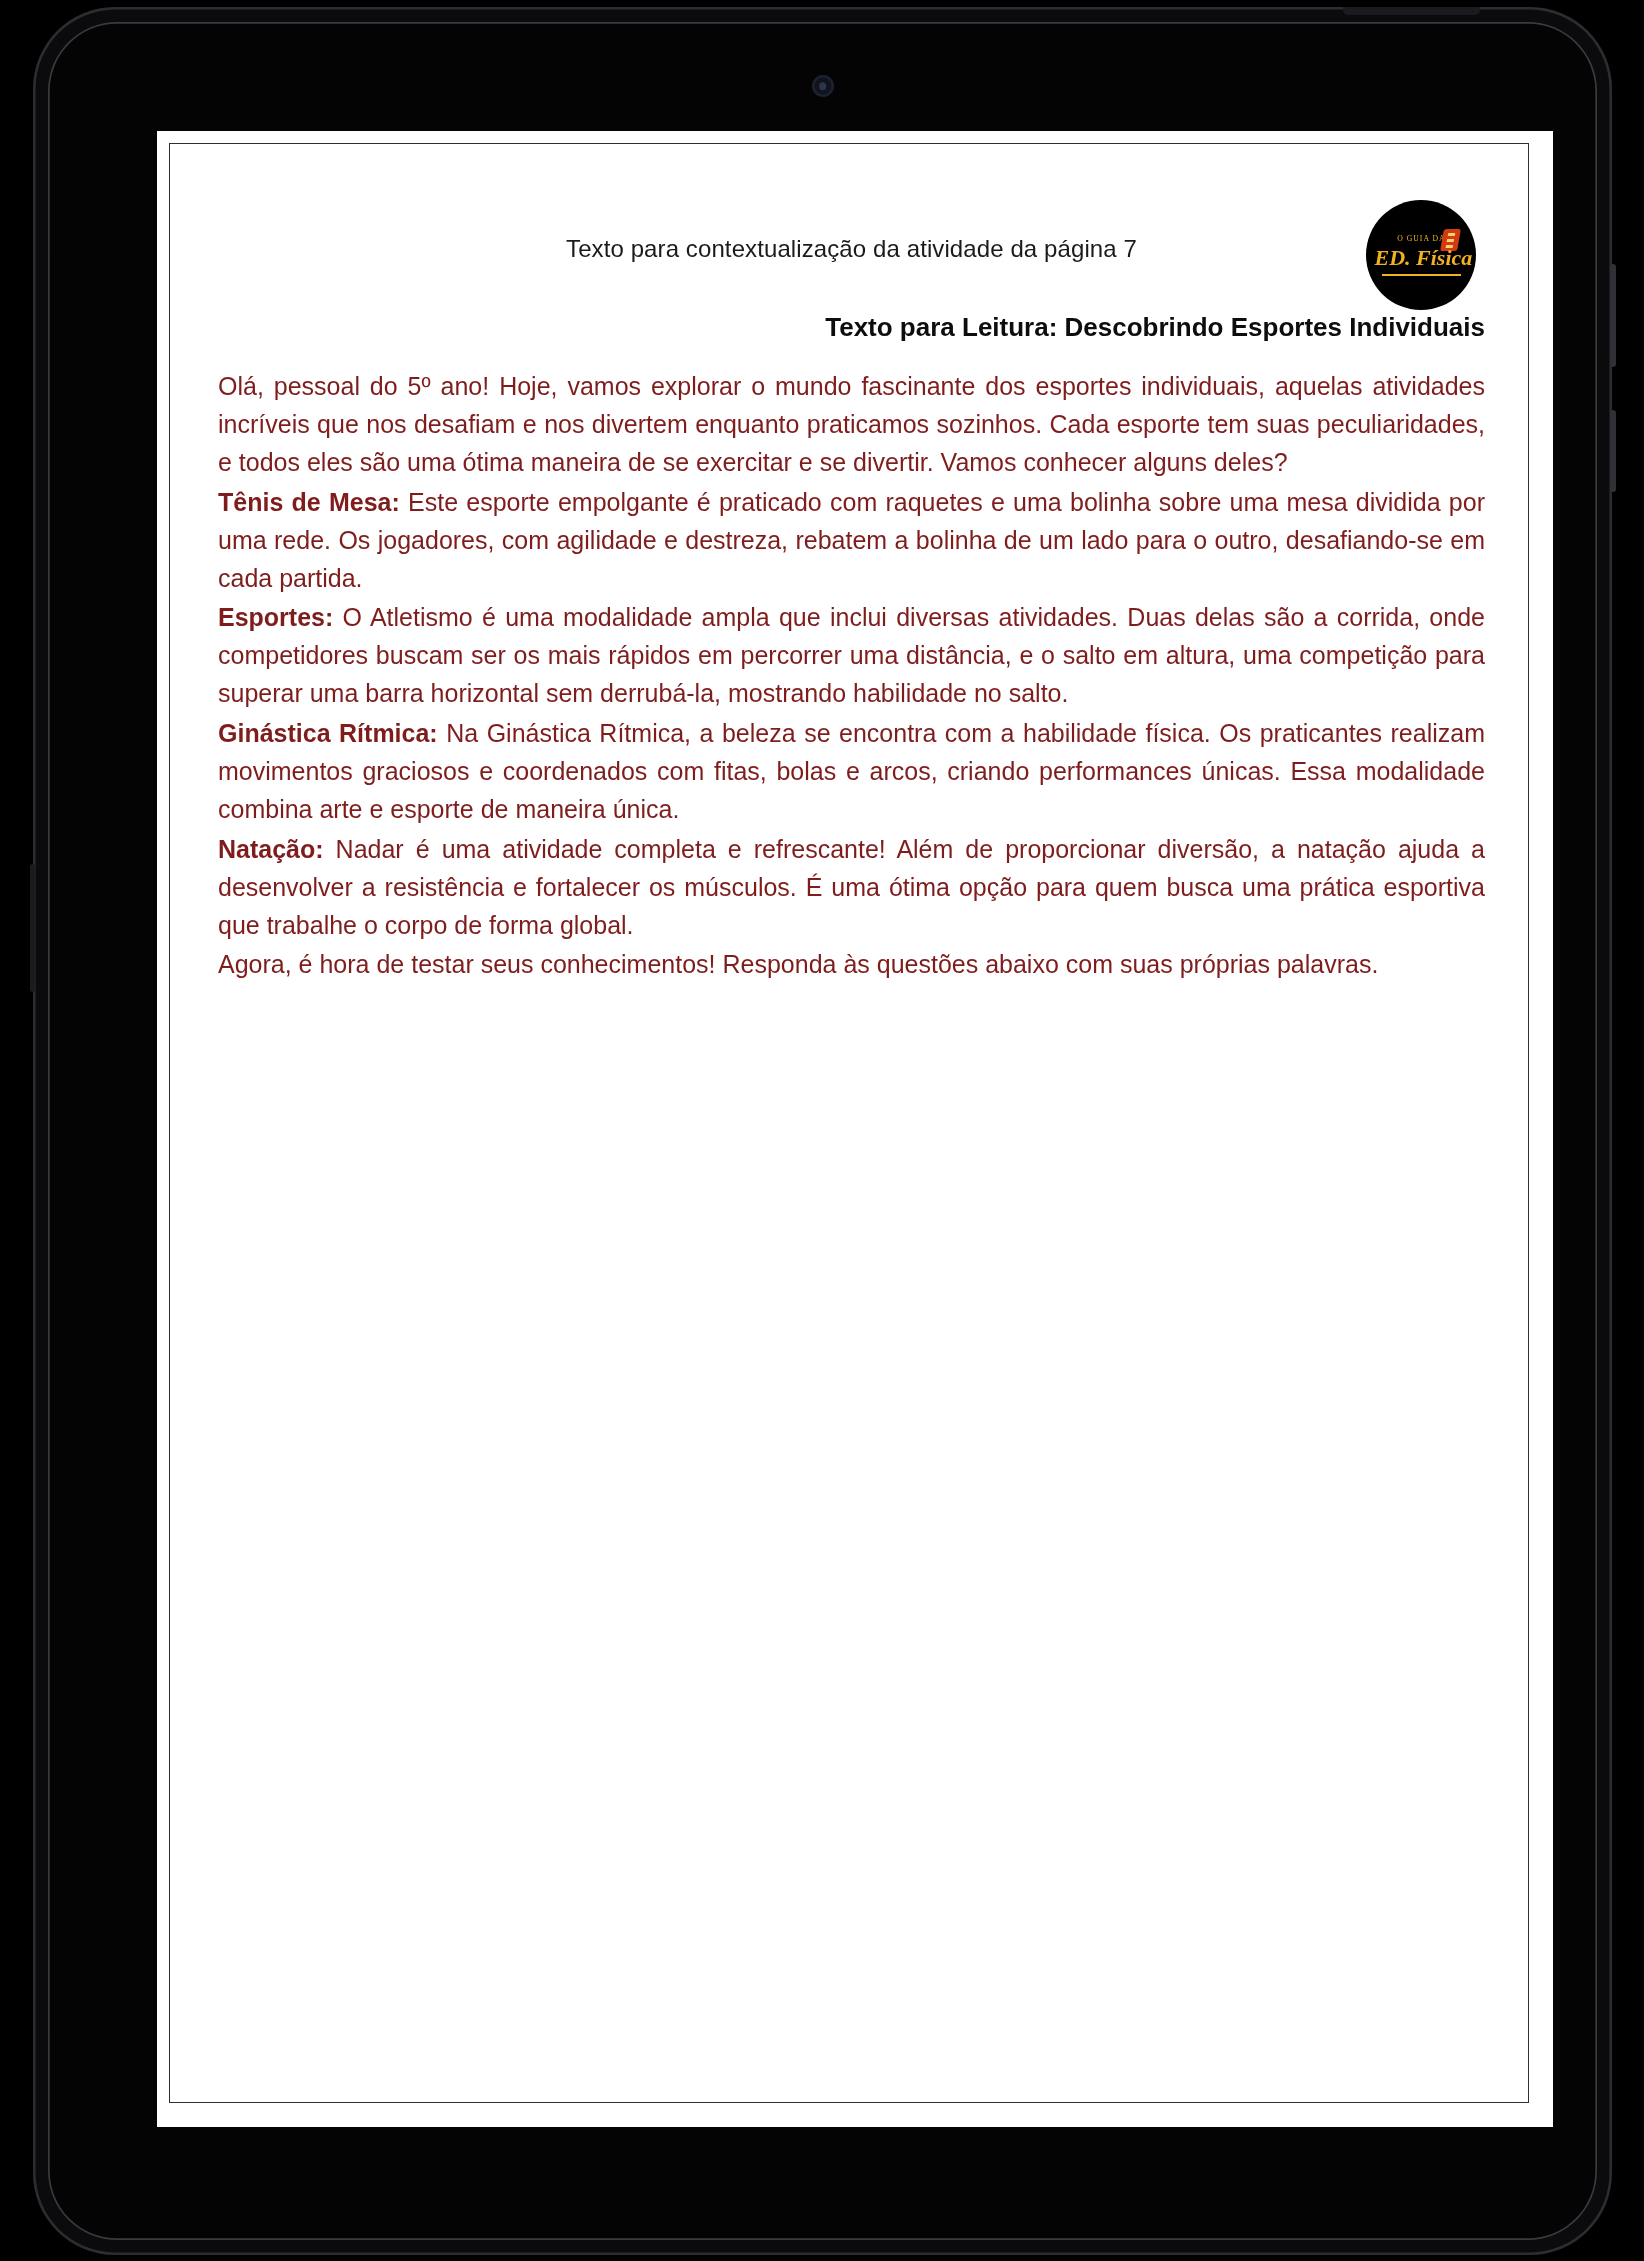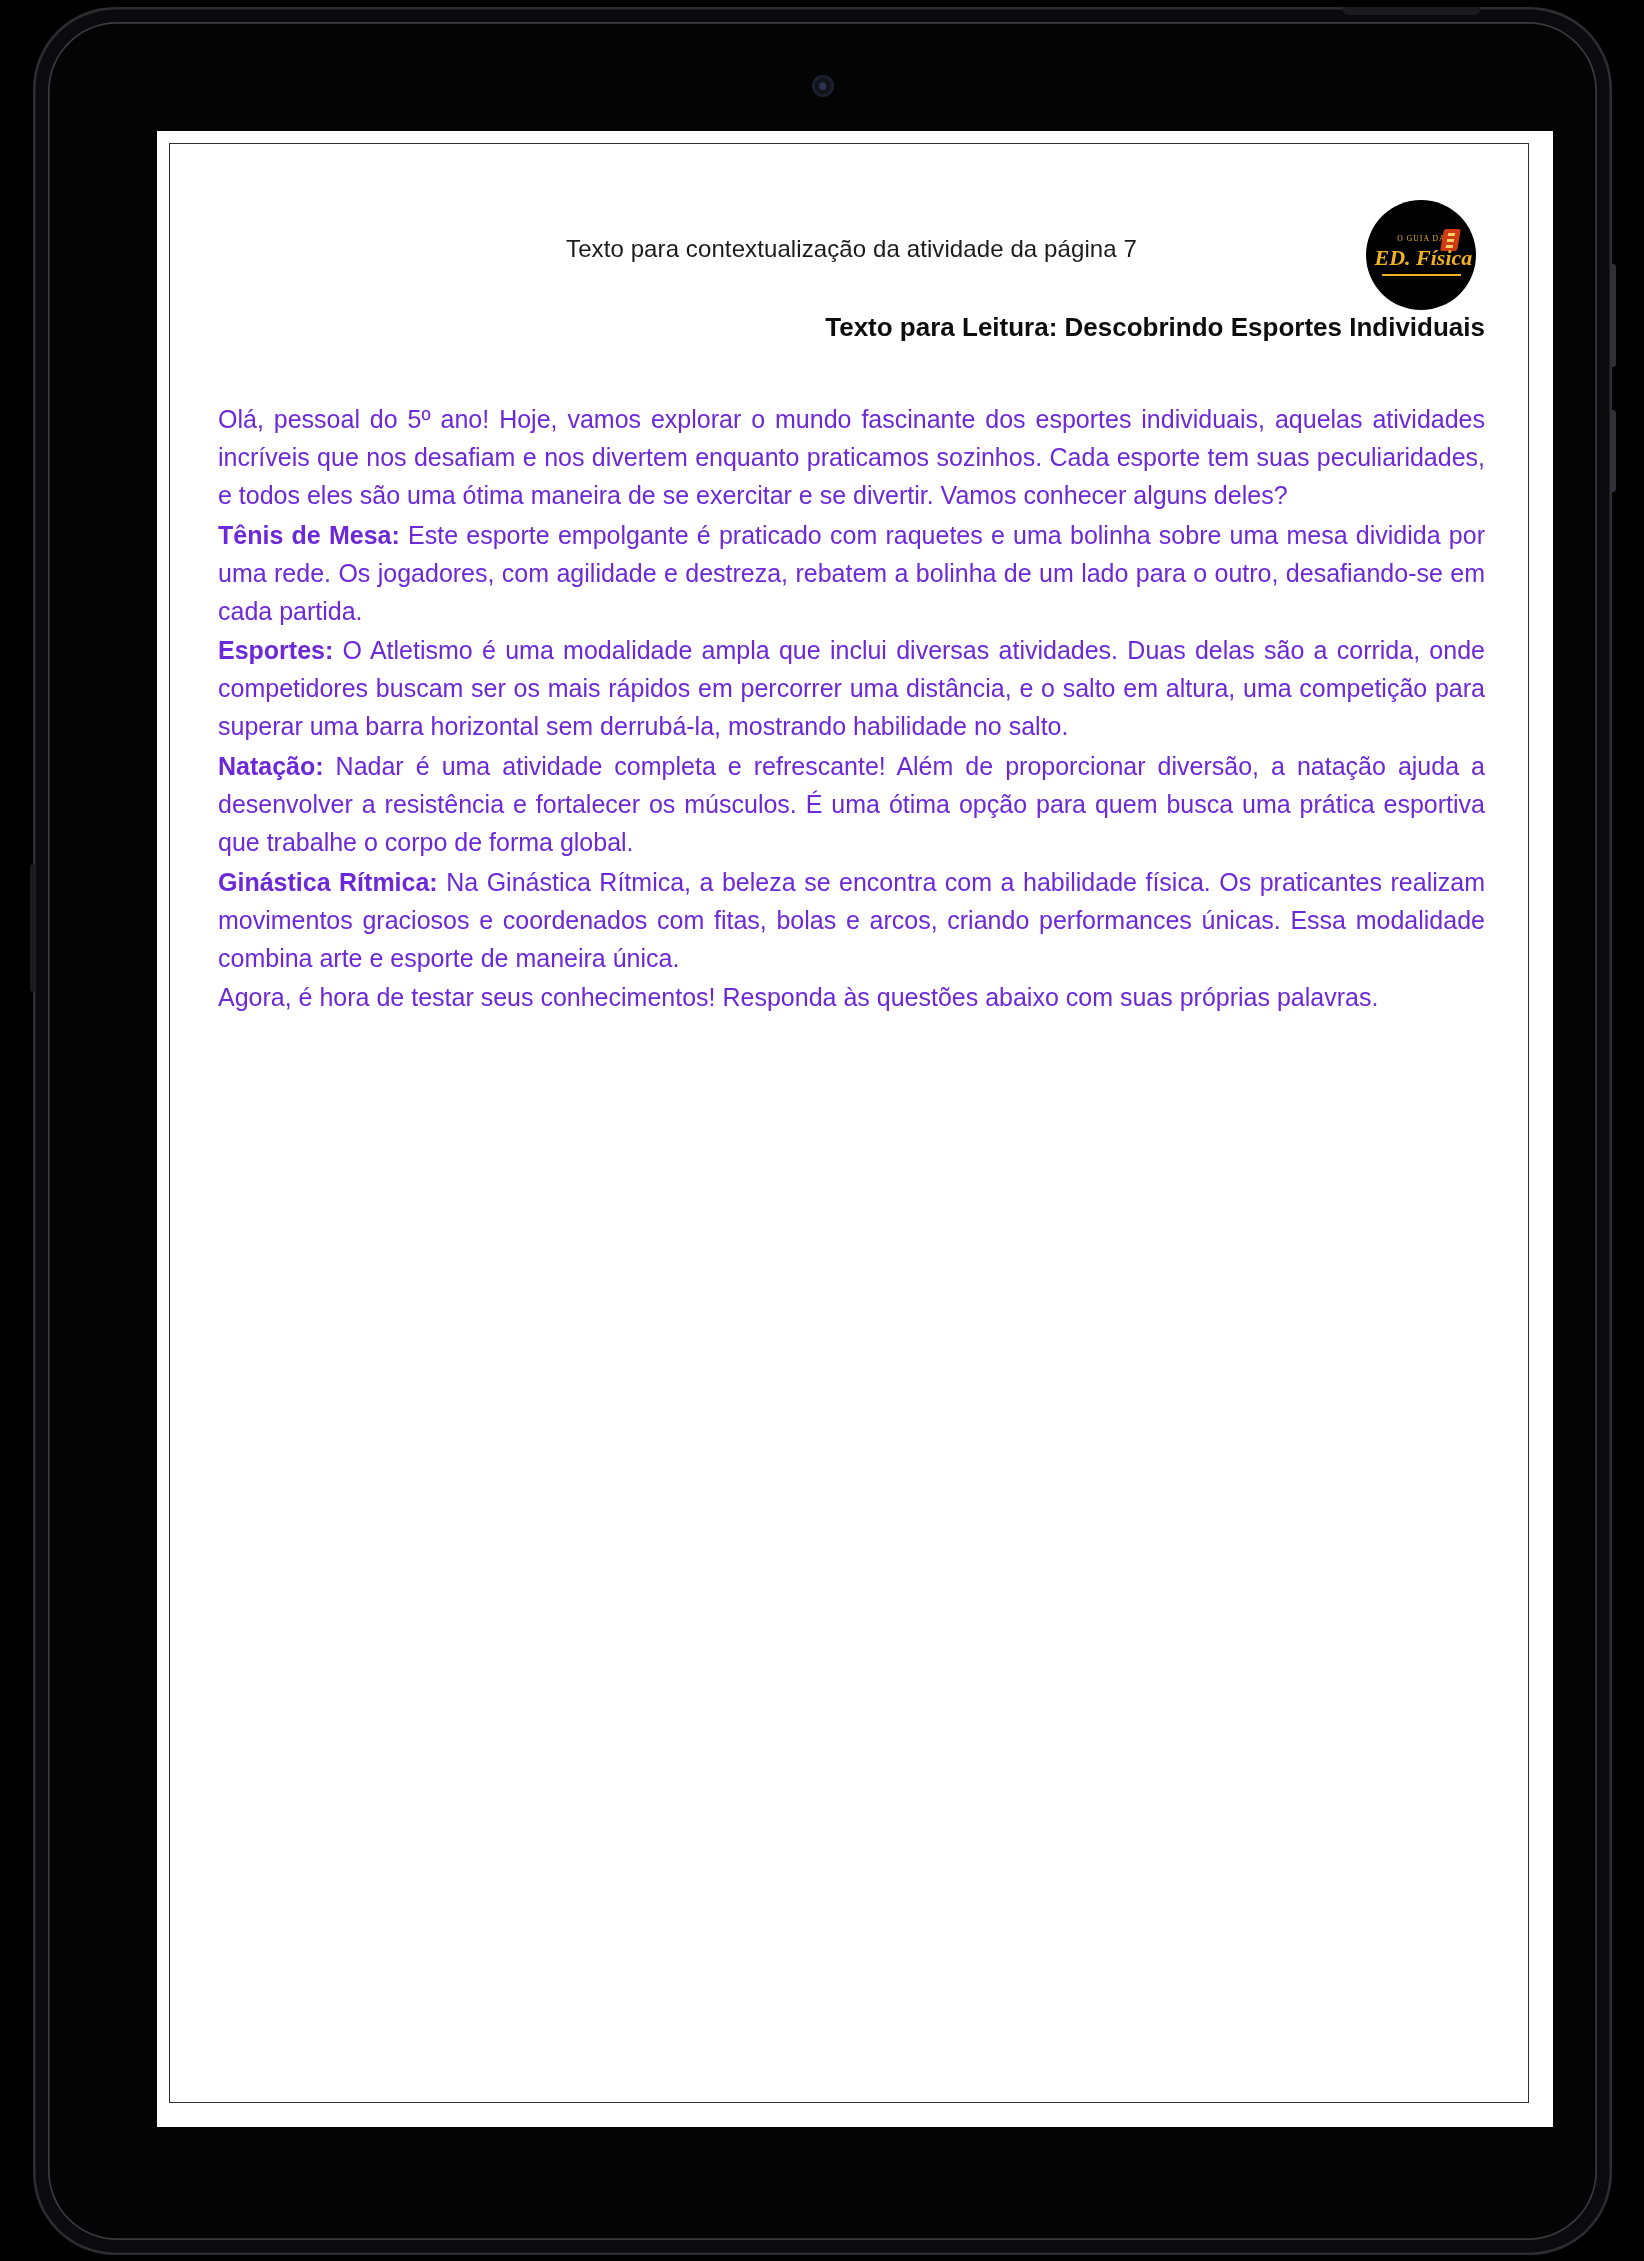--- a/index.html
+++ b/index.html
@@ -202,24 +202,24 @@
 
   .doc-title {
     margin-top: 19px;
     text-align: right;
     font-size: 26px;
     font-weight: bold;
     color: #0d0d0d;
   }
 
   .doc-body {
-    margin-top: 57px;
+    margin-top: 24px;
     font-size: 25px;
     line-height: 1.52;
-    color: #6d28d9;
+    color: #7f1d1d;
     text-align: justify;
   }
   .doc-body p {
     margin: 0 0 1.7px 0;
   }
   .doc-body p:last-child {
     text-align: left;
   }
   .lead {
     font-weight: bold;
@@ -259,24 +259,24 @@
           <p>
             <span class="lead"></span><span>Olá, pessoal do 5º ano! Hoje, vamos explorar o mundo fascinante dos esportes individuais, aquelas atividades incríveis que nos desafiam e nos divertem enquanto praticamos sozinhos. Cada esporte tem suas peculiaridades, e todos eles são uma ótima maneira de se exercitar e se divertir. Vamos conhecer alguns deles?</span>
           </p>
           <p>
             <span class="lead">Tênis de Mesa:</span><span> Este esporte empolgante é praticado com raquetes e uma bolinha sobre uma mesa dividida por uma rede. Os jogadores, com agilidade e destreza, rebatem a bolinha de um lado para o outro, desafiando-se em cada partida.</span>
           </p>
           <p>
             <span class="lead">Esportes:</span><span> O Atletismo é uma modalidade ampla que inclui diversas atividades. Duas delas são a corrida, onde competidores buscam ser os mais rápidos em percorrer uma distância, e o salto em altura, uma competição para superar uma barra horizontal sem derrubá-la, mostrando habilidade no salto.</span>
           </p>
           <p>
+            <span class="lead">Ginástica Rítmica:</span><span> Na Ginástica Rítmica, a beleza se encontra com a habilidade física. Os praticantes realizam movimentos graciosos e coordenados com fitas, bolas e arcos, criando performances únicas. Essa modalidade combina arte e esporte de maneira única.</span>
+          </p>
+          <p>
             <span class="lead">Natação:</span><span> Nadar é uma atividade completa e refrescante! Além de proporcionar diversão, a natação ajuda a desenvolver a resistência e fortalecer os músculos. É uma ótima opção para quem busca uma prática esportiva que trabalhe o corpo de forma global.</span>
-          </p>
-          <p>
-            <span class="lead">Ginástica Rítmica:</span><span> Na Ginástica Rítmica, a beleza se encontra com a habilidade física. Os praticantes realizam movimentos graciosos e coordenados com fitas, bolas e arcos, criando performances únicas. Essa modalidade combina arte e esporte de maneira única.</span>
           </p>
           <p>
             <span class="lead"></span><span>Agora, é hora de testar seus conhecimentos! Responda às questões abaixo com suas próprias palavras.</span>
           </p>
         </div>
 
       </div>
     </div>
   </div>
 </div>

